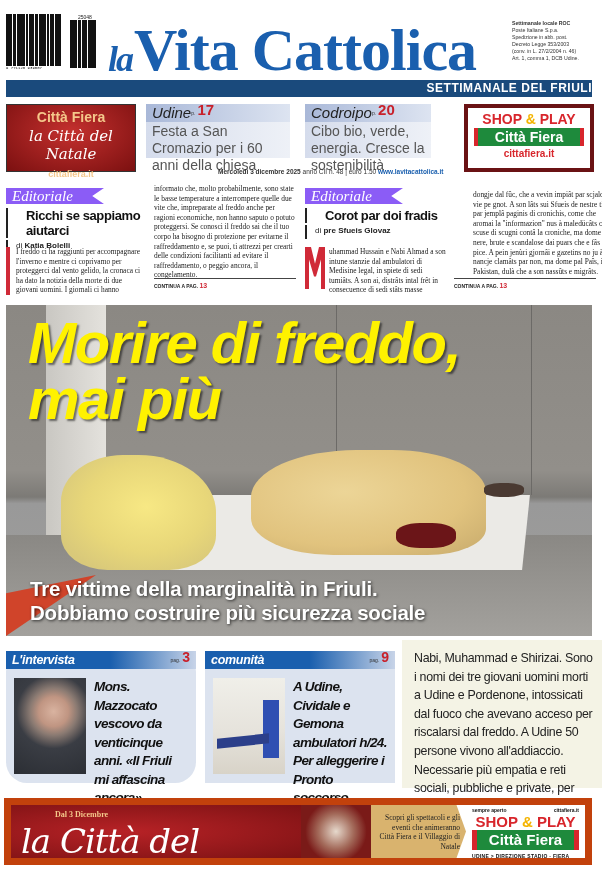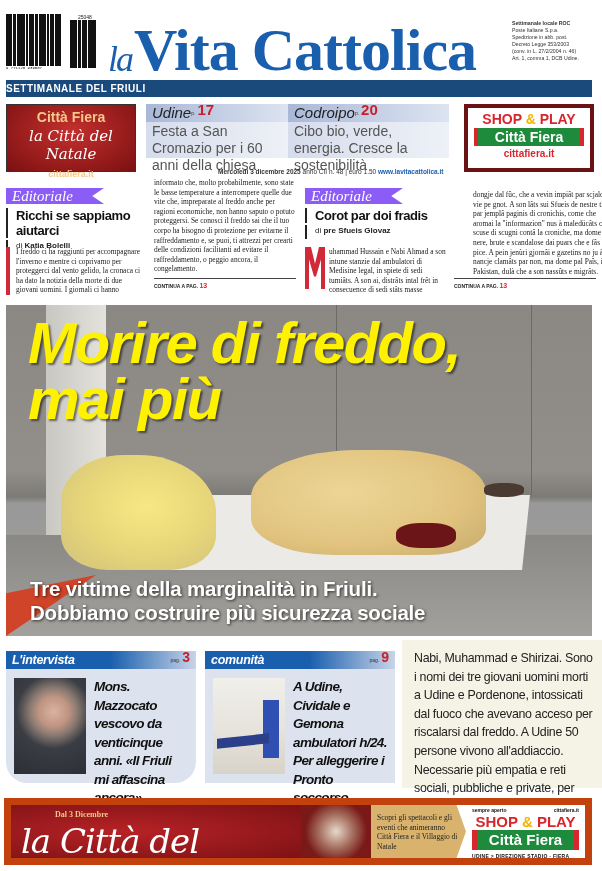--- a/index.html
+++ b/index.html
@@ -8,62 +8,62 @@
 
 
 .masthead { position: absolute; left: 0; top: 0; width: 602px; height: 100px; }
 .barcode { position: absolute; left: 6px; top: 14px; width: 60px; height: 56px; display: flex; gap: 1px; }
 .barcode span { background: #111; display: block; height: 52px; }
 .barcode2 { position: absolute; left: 70px; top: 20px; width: 30px; height: 50px; display: flex; gap: 1px; }
 .barcode2 span { background: #111; height: 48px; display: block; }
 .barcode-num { position: absolute; left: 6px; top: 66px; font-size: 4px; color: #222; font-family: "Liberation Mono", monospace; }
 .barcode-top { position: absolute; left: 78px; top: 14px; font-size: 5px; color: #222; }
 .logo { position: absolute; left: 108px; top: 10px; height: 70px; display: flex; align-items: flex-end; color: #1a5fae; }
-.logo-la { font-family: "Liberation Serif", serif; font-style: italic; font-size: 36px; margin-right: 2px; letter-spacing: -2px; }
+.logo-la { font-family: "Liberation Serif", serif; font-style: italic; font-size: 36px; margin-right: 2px; letter-spacing: -2px; font-weight: bold; }
 .logo-main { font-family: "Liberation Serif", serif; font-weight: bold; font-size: 60px; letter-spacing: -1px; line-height: 1; }
 .legal { position: absolute; left: 512px; top: 20px; width: 90px; font-size: 5.2px; line-height: 7px; color: #333; }
 .legal b { font-weight: bold; }
-.subtitle-bar { position: absolute; left: 6px; top: 80px; width: 586px; height: 17px; background: #1a4a7c; color: #fff; text-align: left; font-weight: bold; font-size: 10px; line-height: 17px; letter-spacing: 0.5px; }
+.subtitle-bar { position: absolute; left: 6px; top: 80px; width: 586px; height: 17px; background: #1a4a7c; color: #fff; text-align: right; font-weight: bold; font-size: 12px; line-height: 17px; letter-spacing: 0.5px; }
 
 
 .promo-citta { position: absolute; left: 6px; top: 104px; width: 130px; height: 68px; background: radial-gradient(ellipse at 50% 40%, #c4302e, #7b1010); border: 1px solid #333; text-align: center; color: #fff; }
 .promo-citta .t1 { color: #f4c78a; font-weight: bold; font-size: 14px; margin-top: 4px; }
 .promo-citta .t2 { font-family: "DejaVu Serif", serif; font-style: italic; font-size: 15px; margin-top: 2px; }
 .promo-citta .t3 { color: #f4c78a; font-weight: bold; font-size: 9px; margin-top: 6px; }
 
 .teaser { position: absolute; top: 104px; height: 54px; background: linear-gradient(to right, #d5dcec, #eef1f7); }
 .teaser .head { height: 18px; background: linear-gradient(to right, #a9b8d8, #dde4f1); display: flex; align-items: flex-end; padding: 0 6px; }
 .teaser .place { font-style: italic; font-size: 15px; color: #222; line-height: 18px; }
 .teaser .pg { font-size: 15px; font-weight: bold; color: #c8202a; line-height: 18px; }
 .teaser .pg small { font-size: 5px; color: #333; font-weight: normal; margin-right: 2px; }
 .teaser .body { font-size: 14px; line-height: 17px; color: #555; padding: 1px 6px; }
 .teaser-udine { left: 146px; width: 144px; }
-.teaser-codroipo { left: 288px; width: 161px; }
+.teaser-codroipo { left: 305px; width: 126px; }
 
 .promo-shop { position: absolute; left: 464px; top: 104px; width: 130px; height: 68px; background: #6a1214; padding: 4px; }
 .promo-shop .inner { background: #fff; width: 100%; height: 100%; text-align: center; padding-top: 3px; }
 .promo-shop .sp { color: #d8262c; font-weight: bold; font-size: 14px; line-height: 16px; }
 .promo-shop .sp .amp { color: #f4b400; }
 .promo-shop .cf { background: #1e8a3c; color: #fff; font-weight: bold; font-size: 14px; line-height: 18px; margin: 1px 6px; border-left: 4px solid #d8262c; border-right: 4px solid #d8262c; }
 .promo-shop .url { color: #d8262c; font-weight: bold; font-size: 10px; margin-top: 2px; }
 
 .dateline { position: absolute; left: 218px; top: 168px; font-size: 6.5px; color: #333; white-space: nowrap; }
 .dateline b { font-weight: bold; }
 .dateline .url { color: #1a5fae; font-weight: bold; }
 
 
 .editoriale { position: absolute; top: 188px; }
 .ed-label { width: 98px; height: 16px; background: #8b5cf6; color: #fff; font-family: "Liberation Serif", serif; font-style: italic; font-size: 15px; line-height: 16px; padding-left: 6px; clip-path: polygon(0 0, 100% 0, 88% 50%, 100% 100%, 0 100%); }
-.ed-title { font-weight: bold; font-size: 13px; margin-top: 4px; padding-left: 8px; border-left: 2px solid #222; color: #111; letter-spacing: -0.4px; }
+.ed-title { font-weight: bold; font-size: 13px; margin-top: 4px; padding-left: 18px; border-left: 2px solid #222; color: #111; letter-spacing: -0.4px; }
 .ed-author { font-size: 8px; margin-top: 2px; padding-left: 8px; border-left: 2px solid #222; height: 14px; line-height: 12px; }
 .ed-author b { font-weight: bold; }
 .ed-text { font-family: "Liberation Serif", serif; font-size: 7.4px; line-height: 9.6px; color: #222; }
 .ed1 { left: 6px; width: 140px; }
 .ed1-text { position: absolute; left: 6px; top: 247px; width: 140px; padding-left: 6px; border-left: 4px solid #d02a38; }
-.ed1-col2 { position: absolute; left: 154px; top: 178px; width: 142px; }
+.ed1-col2 { position: absolute; left: 154px; top: 184px; width: 142px; }
 .continua { position: absolute; font-size: 5px; font-weight: bold; border-top: 1px solid #444; padding-top: 3px; width: 142px; }
 .continua span { color: #d02a38; font-size: 7px; }
 .ed2 { left: 305px; width: 140px; }
 .ed2-text { position: absolute; left: 305px; top: 247px; width: 142px; display: flex; }
 .dropcap { background: #d02a38; width: 20px; height: 42px; flex: 0 0 20px; margin-right: 4px; clip-path: polygon(0 0, 30% 0, 50% 40%, 70% 0, 100% 0, 100% 100%, 80% 100%, 80% 30%, 55% 70%, 45% 70%, 20% 30%, 20% 100%, 0 100%); }
 .ed2-col2 { position: absolute; left: 454px; top: 190px; width: 142px; margin-left: 19px; }
 
 
 .hero { position: absolute; left: 6px; top: 305px; width: 586px; height: 331px; overflow: hidden; background: linear-gradient(180deg, #8b8883 0%, #928f8a 50%, #7c7a76 58%, #999 60%, #a09f9c 100%); }
 .hero .wall-line1 { position: absolute; left: 330px; top: 0; width: 1px; height: 190px; background: #6c6a67; }
@@ -99,21 +99,21 @@
 .box3 .txt { font-size: 12.4px; line-height: 15.6px; color: #222; letter-spacing: -0.3px; }
 .box3 .pg { color: #c8202a; font-weight: bold; font-size: 14px; }
 .box3 .pg small { font-size: 5px; color: #333; font-weight: normal; margin-right: 2px; }
 
 
 .footer-ad { position: absolute; left: 4px; top: 798px; width: 588px; height: 67px; border: 7px solid #c2410c; display: flex; overflow: hidden; }
 .fa-left { width: 290px; background: radial-gradient(ellipse at 40% 50%, #b72226, #7d1214); color: #fff; position: relative; }
 .fa-left .dal { position: absolute; left: 44px; top: 5px; color: #f4c78a; font-family: "Liberation Serif", serif; font-weight: bold; font-size: 8px; }
 .fa-left .big { position: absolute; left: 10px; top: 16px; font-family: "DejaVu Serif", serif; font-style: italic; font-size: 34px; color: #fff; letter-spacing: -1px; }
 .fa-globe { width: 70px; background: radial-gradient(circle at 50% 50%, #e6d9cc 0, #a36a5a 40%, #7a1a18 70%); }
-.fa-mid { width: 95px; background: #d9b36e; clip-path: polygon(0 0, 90% 0, 100% 50%, 90% 100%, 0 100%); padding: 8px 6px 0 6px; text-align: left; font-family: "Liberation Serif", serif; font-size: 7.5px; line-height: 9.5px; color: #222; }
+.fa-mid { width: 95px; background: #d9b36e; clip-path: polygon(0 0, 90% 0, 100% 50%, 90% 100%, 0 100%); padding: 8px 6px 0 6px; text-align: right; font-family: "Liberation Serif", serif; font-size: 7.5px; line-height: 9.5px; color: #222; }
 .fa-right { flex: 1; background: #fff; padding: 2px 6px; position: relative; }
 .fa-right .toprow { display: flex; justify-content: space-between; font-size: 5px; font-weight: bold; color: #111; }
 .fa-right .sp { color: #d8262c; font-weight: bold; font-size: 15px; line-height: 17px; text-align: center; }
 .fa-right .sp .amp { color: #f4b400; }
 .fa-right .cf { background: #1e8a3c; color: #fff; font-weight: bold; font-size: 15px; line-height: 20px; text-align: center; border-left: 5px solid #d8262c; border-right: 5px solid #d8262c; }
 .fa-right .dir { font-size: 5px; font-weight: bold; color: #111; margin-top: 3px; letter-spacing: 0.3px; }
 </style>
 </head>
 <body>
 

